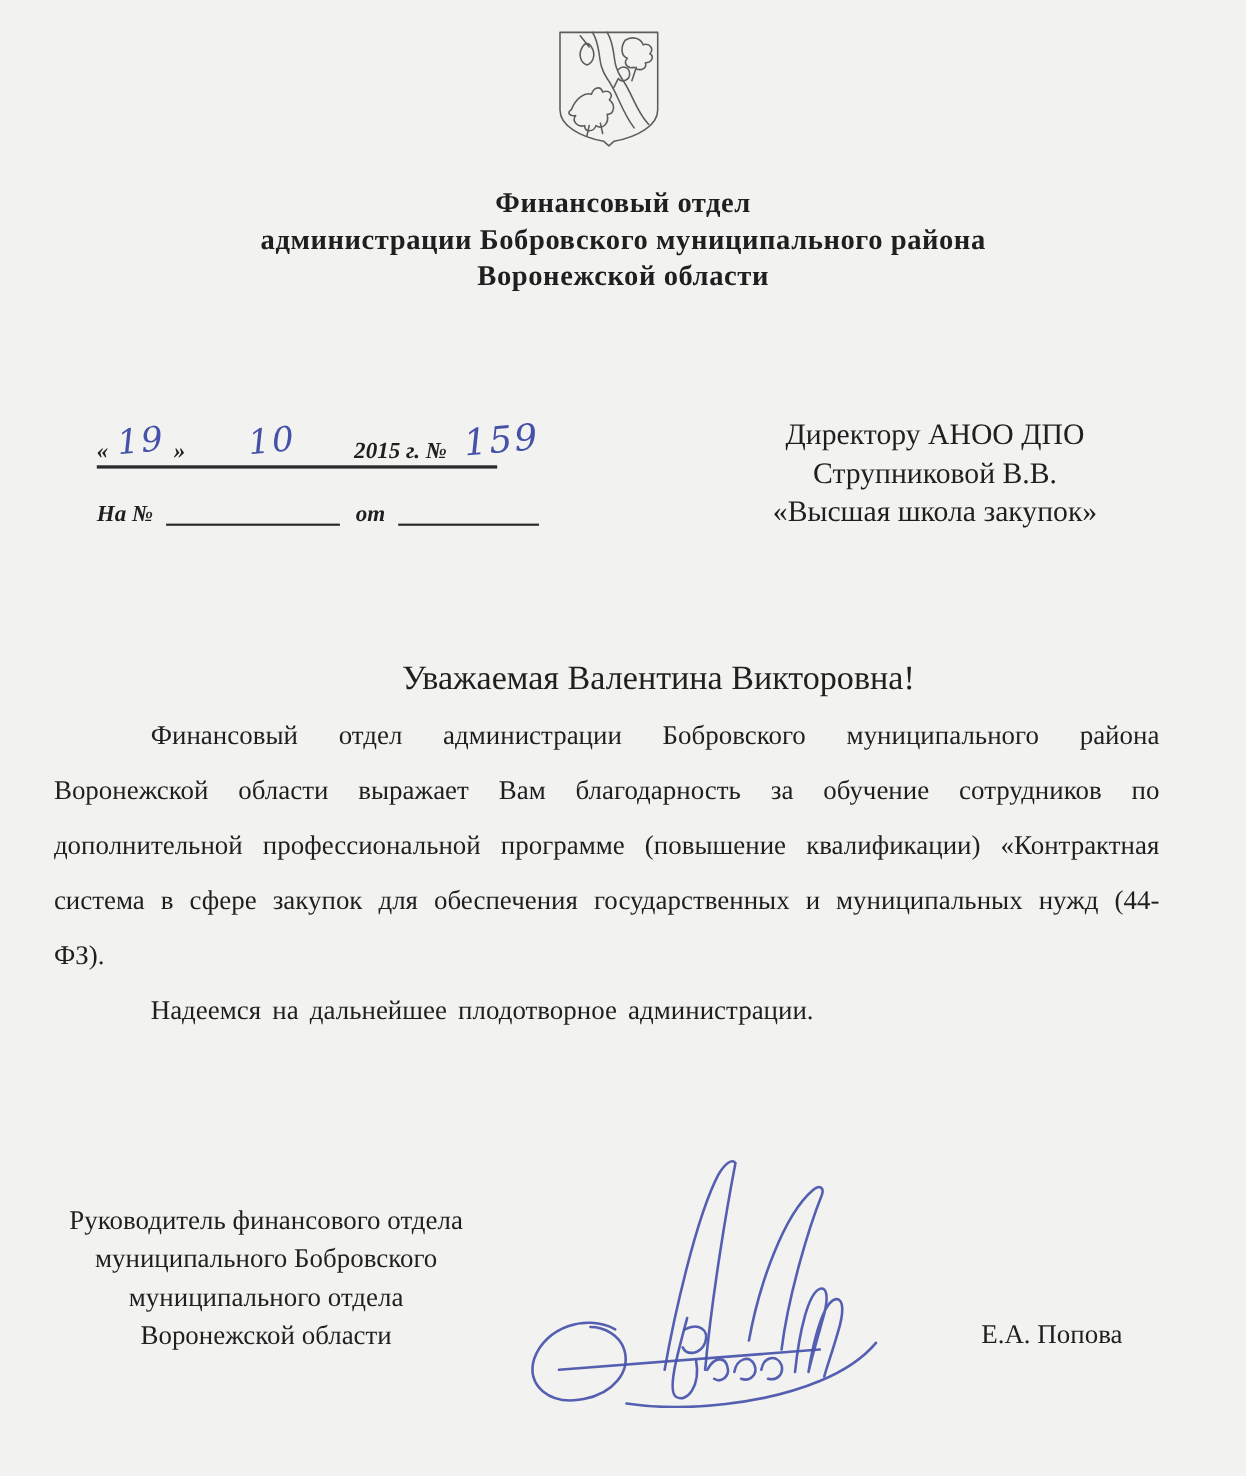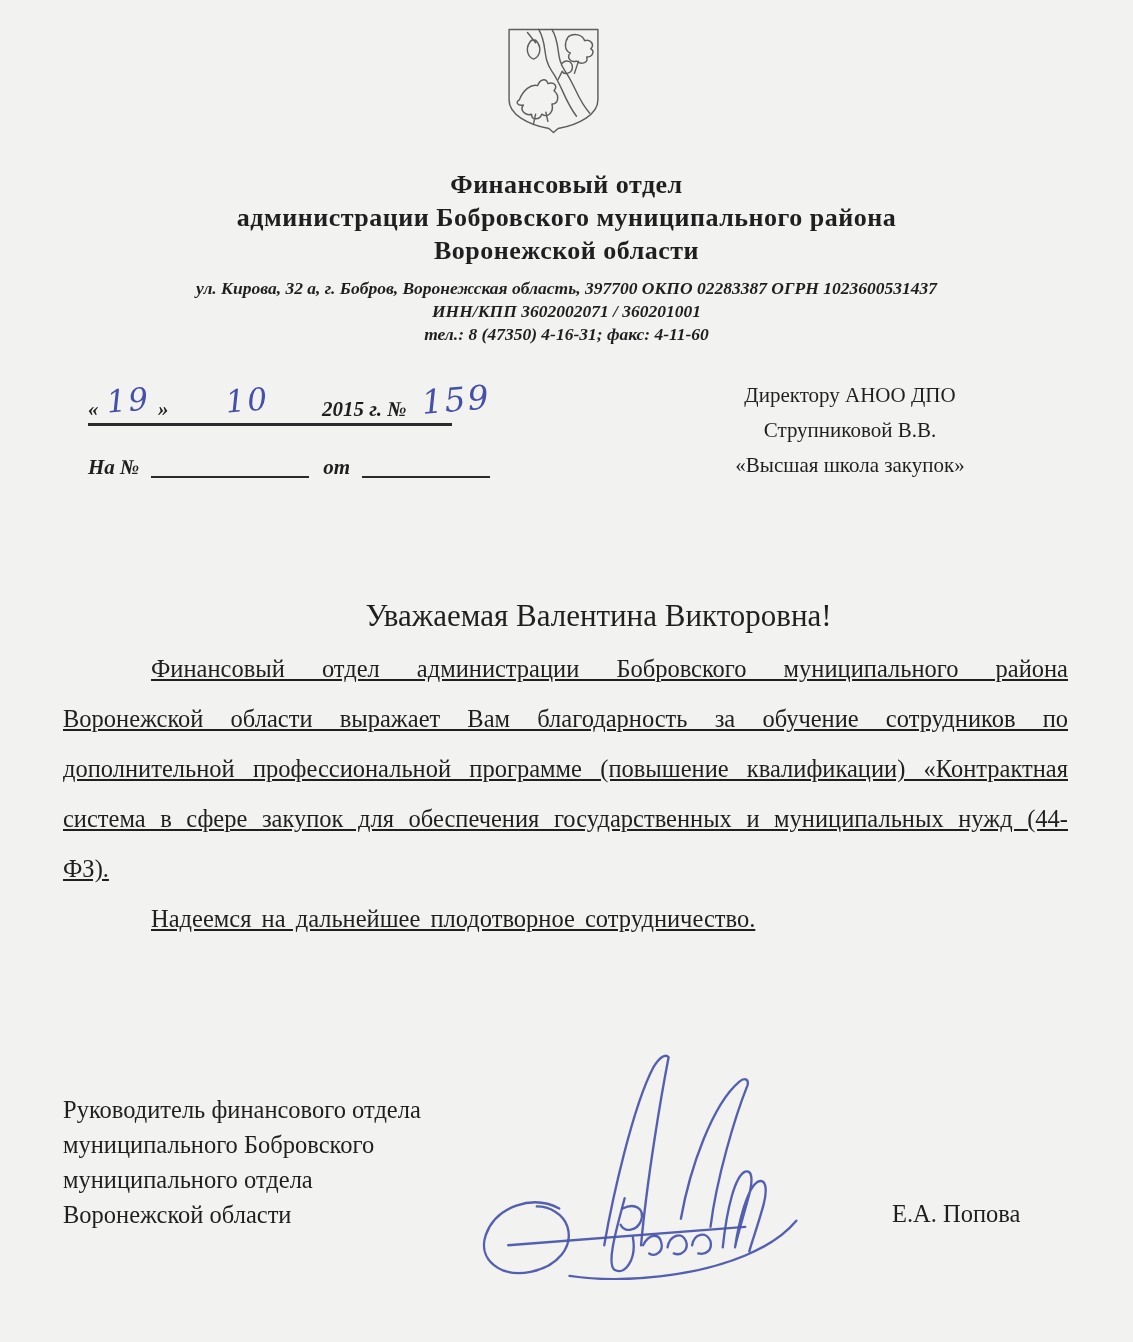--- a/index.html
+++ b/index.html
@@ -42,37 +42,37 @@
   .ref-label.year { margin-left:52px; }
   .hand.num { margin-left:16px; font-size:33px; }
   .date-underline { position:absolute; left:0; top:38px; width:364px; height:2.5px; background:#2b2b2b; }
   .reply-row { margin-top:24px; white-space:nowrap; }
   .blank-line { display:inline-block; height:2px; background:#2b2b2b; vertical-align:-4px; }
   .blank-line.w1 { width:158px; margin:0 14px 0 12px; }
   .blank-line.w2 { width:128px; margin-left:12px; }
 
   
   .recipient { position:absolute; left:640px; top:378px; width:420px; text-align:center; }
-  .recipient-line { font-size:21px; line-height:35px; }
+  .recipient-line { font-size:27px; line-height:35px; }
 
   
   .salutation { position:absolute; top:598px; left:0; width:100%; text-align:center; font-size:31px;padding-left:32px; }
-  .body-block { position:absolute; left:63px; top:644px; width:1005px;text-decoration:underline; }
+  .body-block { position:absolute; left:49px; top:644px; width:1005px; }
   .body-par {
     margin:0;
     font-size:24.5px;
     line-height:50px;
     text-align:justify;
     text-indent:88px;
     word-spacing:4px;
   }
   .body-par + .body-par { margin-top:0; }
 
   
-  .sig-title { position:absolute; left:63px; top:1092px; font-size:24.5px; line-height:35px; }
+  .sig-title { position:absolute; left:63px; top:1092px; font-size:24.5px; line-height:35px;text-align:center; }
   .sig-name { position:absolute; left:892px; top:1200px; font-size:24.5px; }
   .signature { position:absolute; left:470px; top:1045px; width:340px; height:235px; }
   .signature svg { width:100%; height:100%; }
   .signature path { fill:none; stroke:#4753ab; stroke-width:2.3; stroke-linecap:round; stroke-linejoin:round; opacity:0.92; }
 </style>
 </head>
 <body>
 
 <div class="page">
 
@@ -88,46 +88,41 @@
       <path d="M14,72 C18,62 26,56 32,58 C34,52 40,50 42,56 C48,54 52,58 48,63 C54,68 52,76 46,76 C48,84 42,90 36,86 C34,92 26,92 26,86 C20,88 14,82 18,77 C12,78 10,74 14,72"></path>
       <path d="M30,86 L28,95 M40,84 L42,93"></path>
     </svg>
   </div>
 
   <div class="org-block">
     <div class="org-line">Финансовый отдел</div>
     <div class="org-line">администрации Бобровского муниципального района</div>
     <div class="org-line">Воронежской области</div>
   </div>
-  <div class="addr-block">
-    <div class="addr-line">ул. Кирова, 32 а, г. Бобров,  Воронежская область, 397700  ОКПО 02283387  ОГРН 1023600531437</div>
-    <div class="addr-line">ИНН/КПП 3602002071 / 360201001</div>
-    <div class="addr-line">тел.: 8 (47350) 4-16-31; факс: 4-11-60</div>
-  </div>
 
   <div class="ref-block">
     <div class="date-row">
       <span class="ref-label">«</span><span class="hand day">19</span><span class="ref-label">»</span><span class="hand month">10</span><span class="ref-label year">2015 г. №</span><span class="hand num">159</span>
       <div class="date-underline"></div>
     </div>
     <div class="reply-row">
       <span class="ref-label">На №</span><span class="blank-line w1"></span><span class="ref-label">от</span><span class="blank-line w2"></span>
     </div>
   </div>
 
   <div class="recipient">
     <div class="recipient-line">Директору АНОО ДПО</div>
     <div class="recipient-line">Струпниковой В.В.</div>
     <div class="recipient-line">«Высшая школа закупок»</div>
   </div>
 
   <div class="salutation">Уважаемая Валентина Викторовна!</div>
   <div class="body-block">
     <p class="body-par">Финансовый отдел администрации Бобровского муниципального района Воронежской области выражает Вам благодарность за обучение сотрудников по дополнительной профессиональной программе (повышение квалификации) «Контрактная система в сфере закупок для обеспечения государственных и муниципальных нужд (44-ФЗ).</p>
-    <p class="body-par">Надеемся на дальнейшее плодотворное сотрудничество.</p>
+    <p class="body-par">Надеемся на дальнейшее плодотворное администрации.</p>
   </div>
 
   <div class="sig-title">
     <div>Руководитель финансового отдела</div>
     <div>муниципального Бобровского</div>
     <div>муниципального отдела</div>
     <div>Воронежской области</div>
   </div>
 
   <div class="signature">

